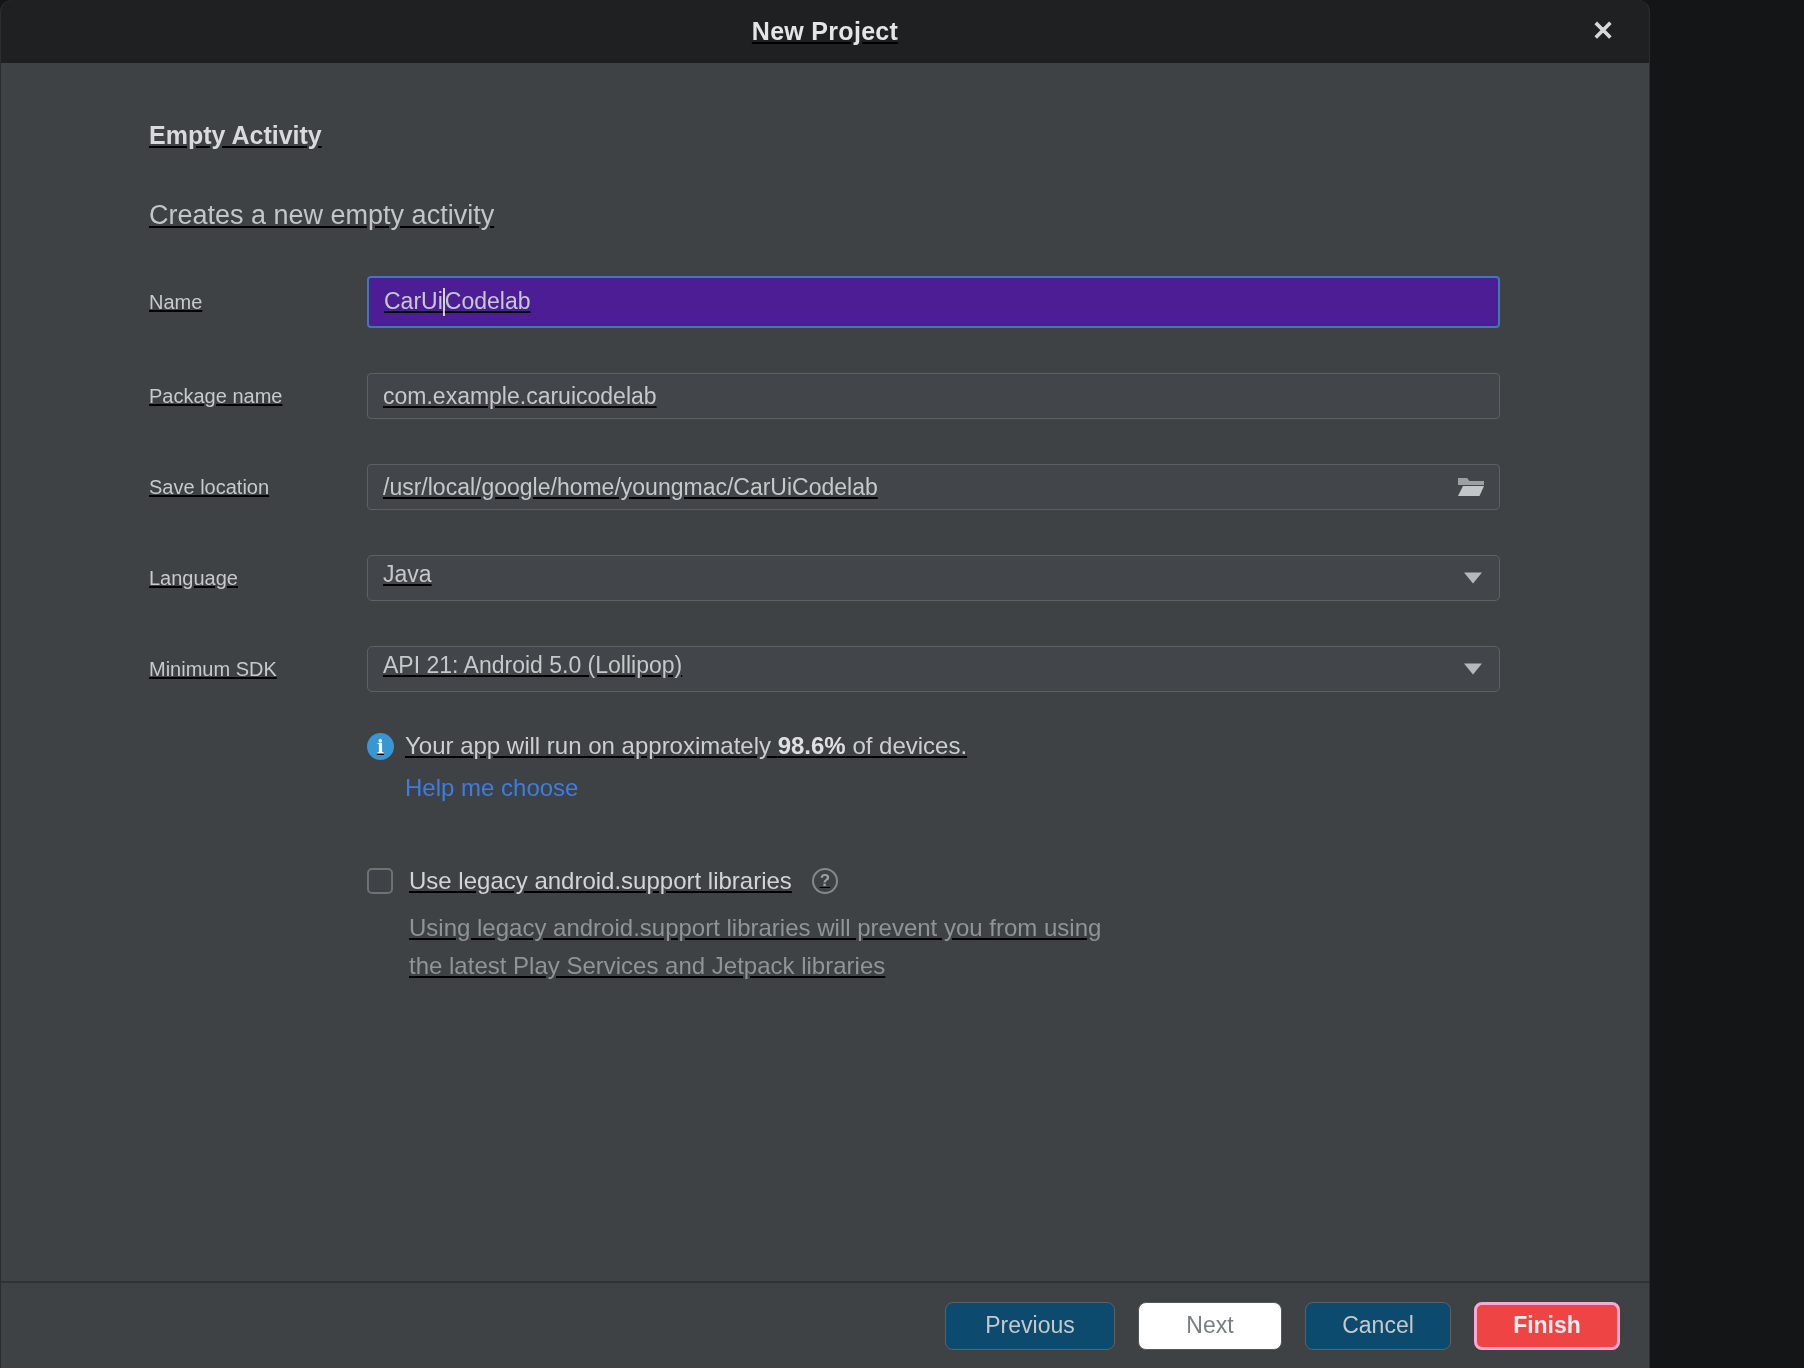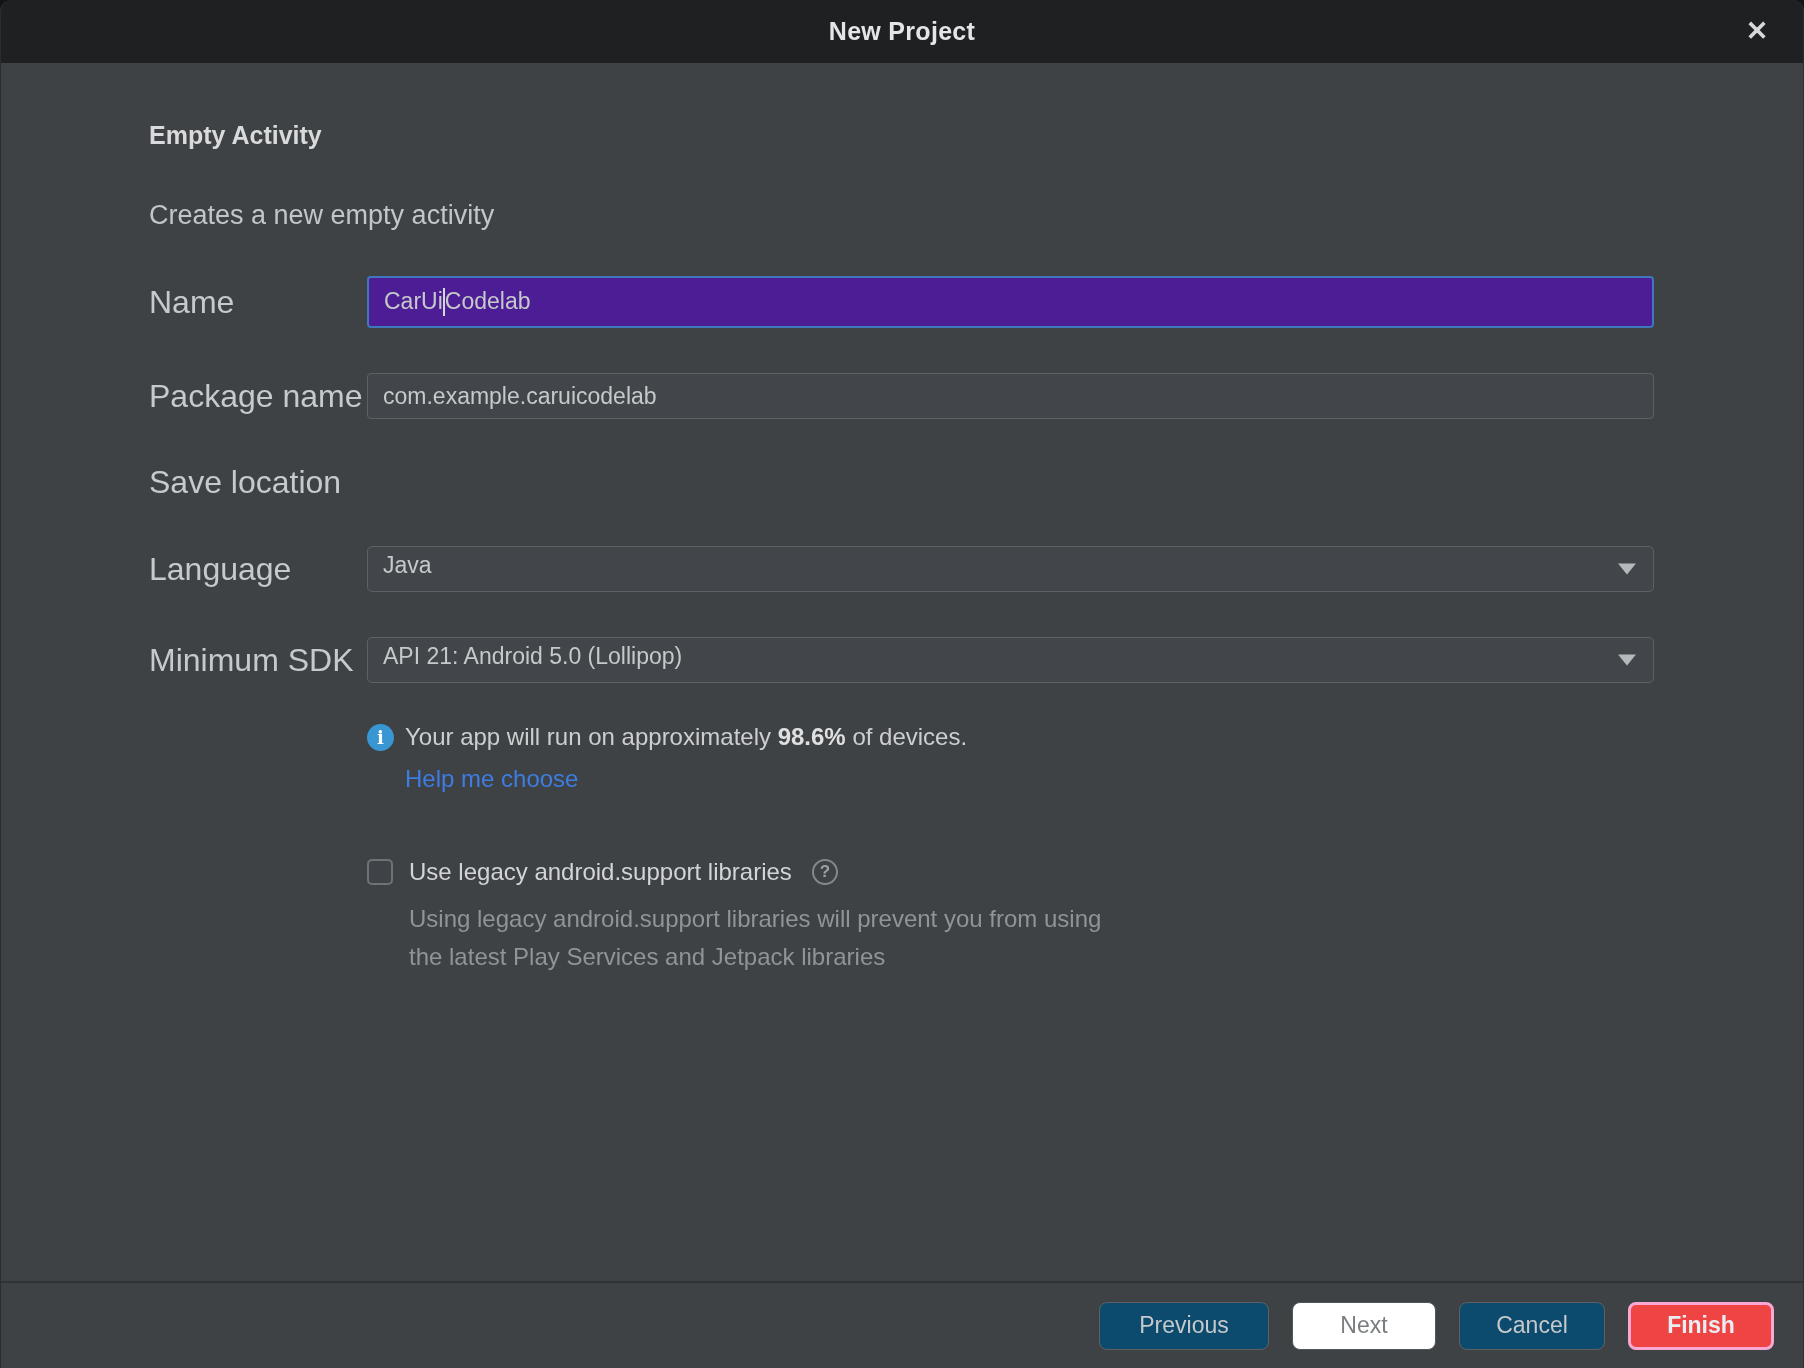--- a/index.html
+++ b/index.html
@@ -1,26 +1,27 @@
 <!DOCTYPE html>
 <html><head>
 <meta charset="utf-8">
 <style>
   * { box-sizing: border-box; margin: 0; padding: 0; }
   html,body { width: 1804px; height: 1368px; background: #141516; overflow: hidden; }
   body { font-family: "Liberation Sans", "DejaVu Sans", sans-serif; }
 
   .dialog {
     position: relative;
-    width: 1804px; height: 1368px;
+    width: 1650px; height: 1368px;
     background: #3e4245;
     border-radius: 12px 12px 0 0;
     border-left: 1px solid #2b2d2e;
     border-right: 1px solid #2b2d2e;
     overflow: hidden;
+    text-decoration: underline;
   }
 
   
   .titlebar {
     position: relative;
     height: 63px;
     background: #1e2021;
     display: flex; align-items: center; justify-content: center;
   }
   .titlebar .title { color: #e3e5e6; font-size: 25px; font-weight: bold; letter-spacing: .3px; }
@@ -30,21 +31,21 @@
     color: #d6d8d9; font-size: 27px; font-weight: bold; line-height: 63px;
   }
 
   
   .content { padding: 58px 149px 0 148px; }
 
   .heading { color: #d8dadb; font-size: 25px; font-weight: bold; }
   .subtitle { color: #c3c6c8; font-size: 27px; margin-top: 50px; }
 
   .row { display: flex; align-items: center; margin-top: 45px; }
-  .row-label { width: 218px; flex: none; color: #c7cacc; font-size: 32px; }
+  .row-label { width: 218px; flex: none; color: #c7cacc; font-size: 20px; }
   .field-wrap { flex: 1; position: relative; }
 
   .textbox {
     width: 100%; height: 46px;
     background: #42464a;
     border: 1px solid #5d6164;
     border-radius: 4px;
     color: #c5c9cb; font-size: 23px;
     padding: 0 15px;
     display: flex; align-items: center;
@@ -175,20 +176,31 @@
 
     <div class="row">
       <span class="row-label">Package name</span>
       <div class="field-wrap">
         <input class="textbox" type="text" value="com.example.caruicodelab" style="">
       </div>
     </div>
 
     <div class="row">
       <span class="row-label">Save location</span>
+      <div class="field-wrap">
+        <input class="textbox with-icon" type="text" value="/usr/local/google/home/youngmac/CarUiCodelab" style="">
+        <button class="folder-btn">
+          <span>
+            <svg width="28" height="22" viewBox="0 0 28 22">
+              <path d="M1 2 h9 l2.5 3 H27 v4 H1 z" fill="#9aa0a3"></path>
+              <path d="M6 10 h21 l-4.5 10 H1 z" fill="#c2c6c9"></path>
+            </svg>
+          </span>
+        </button>
+      </div>
     </div>
 
     <div class="row">
       <span class="row-label">Language</span>
       <div class="field-wrap">
         <div class="combo">
           <span>Java</span>
         </div>
         <span class="combo-arrow"></span>
       </div>

